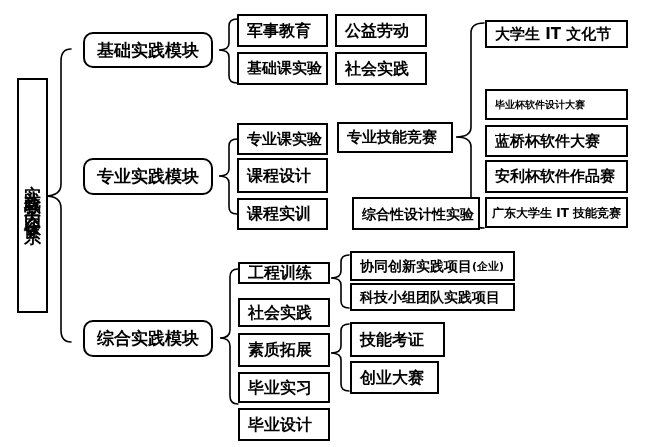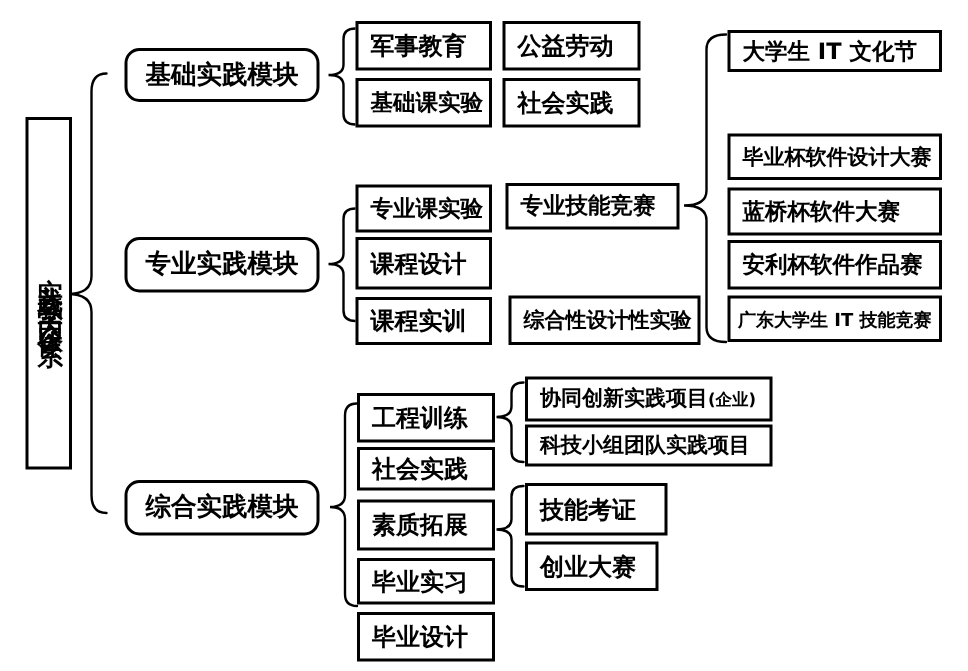--- a/index.html
+++ b/index.html
@@ -23,28 +23,28 @@
   .n-m2{left:83px;top:158px;width:130px;height:37px;font-size:17px;}
   .n-m3{left:83px;top:320px;width:130px;height:37px;font-size:17px;}
   .n-b1{left:237px;top:14px;width:91px;height:33px;}
   .n-b2{left:237px;top:52px;width:91px;height:33px;font-size:15px;}
   .n-b3{left:335px;top:14px;width:92px;height:33px;}
   .n-b4{left:335px;top:52px;width:92px;height:33px;}
   .n-p1{left:237px;top:123px;width:91px;height:32px;font-size:15px;}
   .n-p2{left:237px;top:158px;width:91px;height:35px;}
   .n-p3{left:237px;top:198px;width:91px;height:32px;}
   .n-p4{left:337px;top:122px;width:116px;height:31px;font-size:15px;}
-  .n-p5{left:339px;top:197px;width:128px;height:33px;font-size:14px;}
+  .n-p5{left:352px;top:197px;width:128px;height:33px;font-size:14px;}
   .n-r1{left:485px;top:20px;width:143px;height:28px;font-size:15px;}
   .n-r2{left:485px;top:52px;width:143px;height:33px;font-size:15px;}
-  .n-r3{left:485px;top:89px;width:143px;height:31px;font-size:14px;}
+  .n-r3{left:485px;top:89px;width:143px;height:31px;font-size:10px;}
   .n-r4{left:485px;top:125px;width:143px;height:32px;font-size:15px;}
   .n-r5{left:485px;top:160px;width:143px;height:33px;font-size:15px;}
   .n-r6{left:485px;top:197px;width:143px;height:31px;font-size:12px;padding-left:5px;}
-  .n-c1{left:238px;top:262px;width:92px;height:33px;}
+  .n-c1{left:238px;top:262px;width:92px;height:22px;}
   .n-c2{left:238px;top:298px;width:92px;height:29px;}
   .n-c3{left:238px;top:333px;width:92px;height:34px;}
   .n-c4{left:238px;top:372px;width:92px;height:31px;}
   .n-c5{left:238px;top:408px;width:92px;height:33px;}
   .n-g1{left:350px;top:251px;width:165px;height:30px;font-size:14px;}
   .n-g2{left:350px;top:283px;width:165px;height:28px;font-size:14px;}
   .n-g3{left:350px;top:322px;width:95px;height:35px;}
   .n-g4{left:350px;top:361px;width:89px;height:33px;}
   .suffix{font-size:11px;font-weight:bold;}
   .brace-layer{position:absolute;left:0;top:0;width:645px;height:447px;pointer-events:none;}

